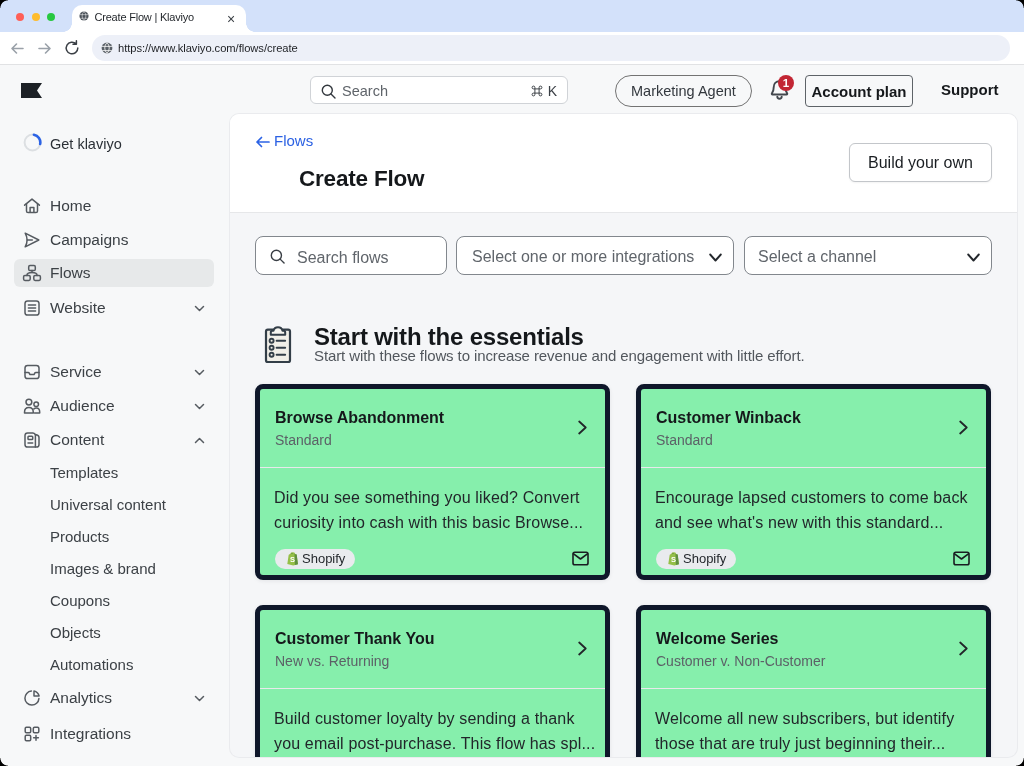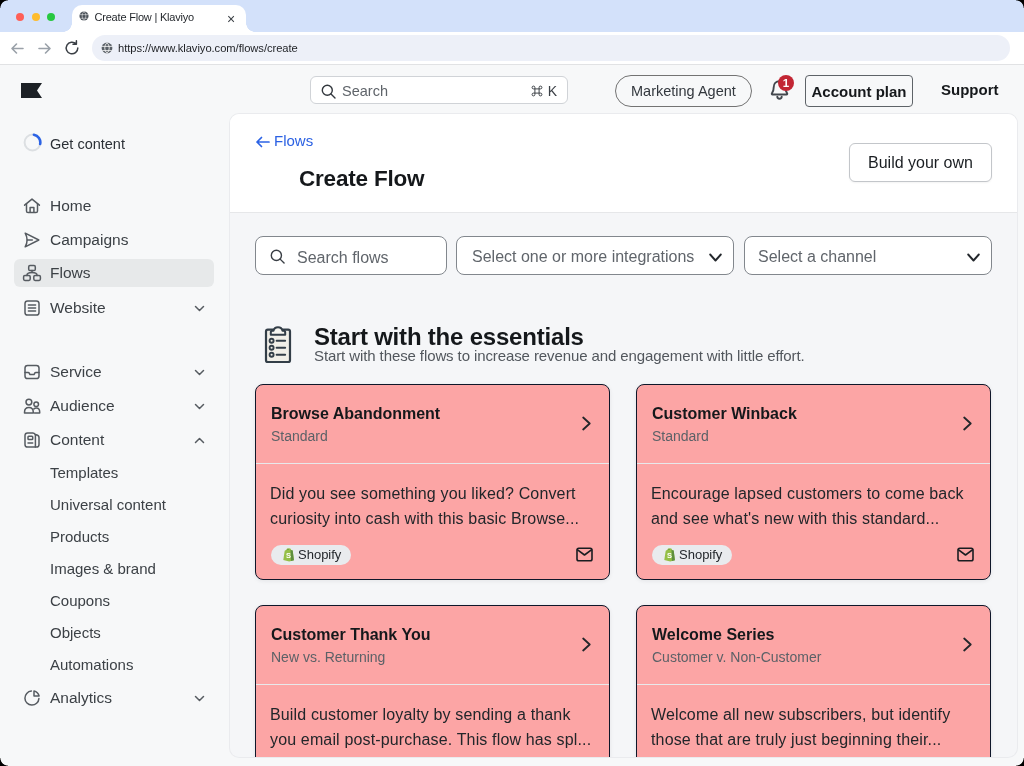--- a/index.html
+++ b/index.html
@@ -62,21 +62,21 @@
 #f2 { left:226px; width:278px; }
 #f3 { left:514px; width:248px; }
 .filter .txt { position:absolute; left:15px; top:11px; }
 
 
 
 #ess-ico { position:absolute; left:34px; top:209px; width:28px; height:41px; }
 #ess-h { position:absolute; left:84px; top:209px; font-size:24px; font-weight:bold; color:#15181b; letter-spacing:-.2px; }
 #ess-s { position:absolute; left:84px; top:233px; font-size:15px; color:#52575d; letter-spacing:-.1px; }
 
-.card { position:absolute; width:355px; height:196px; background:#fca5a5; border:1px solid #0f172a; border-radius:8px; box-shadow:0 1px 4px rgba(20,30,40,.08); }
+.card { position:absolute; width:355px; height:196px; background:#86efac; border:5px solid #0f172a; border-radius:8px; box-shadow:0 1px 4px rgba(20,30,40,.08); }
 .card .head { position:absolute; left:0; top:0; width:100%; height:79px; border-bottom:1px solid #e8e9eb; }
 .card .t { position:absolute; left:15px; top:20px; font-size:16px; font-weight:bold; color:#15181b; }
 .card .st { position:absolute; left:15px; top:43px; font-size:14px; color:#5c6167; }
 .card .cchev { position:absolute; right:18px; top:31px; }
 .card .desc { position:absolute; left:14px; top:95.5px; width:335px; font-size:16px; line-height:25px; color:#22262a; letter-spacing:.15px; }
 .badge { position:absolute; left:15px; top:160px; height:20px; background:#e9ebee; border-radius:10px; padding:0 10px 0 27px; font-size:13px; line-height:20px; color:#24282d; }
 .badge svg { position:absolute; left:12px; top:3px; }
 .mail { position:absolute; right:16px; top:162px; }
 #card1 { left:25px; top:270px; }
 #card2 { left:406px; top:270px; }
@@ -148,21 +148,21 @@
 
   <div id="acctplan">Account plan</div>
   <div id="support">Support</div>
 
   <div id="sidebar">
     <div id="getstarted">
       <svg width="19" height="19" viewBox="0 0 19 19">
         <circle cx="9.5" cy="9.5" r="7.9" stroke="#dcdfe2" stroke-width="2" fill="none"></circle>
         <path d="M10.9 1.72 A7.9 7.9 0 0 1 17.15 11" stroke="#2c63e5" stroke-width="2.6" fill="none" stroke-linecap="round"></path>
       </svg>
-      <span>Get content</span>
+      <span>Get klaviyo</span>
     </div>
 
     <div class="sitem" style="top:75px;">
       <svg class="ic" width="20" height="20" viewBox="0 0 20 20" stroke="#565b61" stroke-width="1.5" fill="none" stroke-linecap="round" stroke-linejoin="round">
           <path d="M2.6 9.2 L10 3.1 L17.4 9.2"></path>
           <path d="M4.5 7.9 V14.9 a1.6 1.6 0 0 0 1.6 1.6 H13.9 a1.6 1.6 0 0 0 1.6 -1.6 V7.9"></path>
           <path d="M8.1 16.3 V11.4 h3.8 v4.9"></path>
         </svg>
       <span class="lbl">Home</span>
     </div>
@@ -239,20 +239,29 @@
 
     <div class="sitem" style="top:567px;">
       <svg class="ic" width="20" height="20" viewBox="0 0 20 20" stroke="#565b61" stroke-width="1.5" fill="none" stroke-linecap="round" stroke-linejoin="round">
           <path d="M16.9 10.6 A7 7 0 1 1 9.4 3.1"></path>
           <path d="M12 2.9 a7.3 7.3 0 0 1 5.1 5.1 L12 8 z"></path>
         </svg>
       <span class="lbl">Analytics</span>
       <svg class="chev" width="11" height="11" viewBox="0 0 11 11">
           <path d="M1.5 3.5 L5.5 7.5 L9.5 3.5" stroke="#565b61" stroke-width="1.5" fill="none" stroke-linecap="round" stroke-linejoin="round"></path>
         </svg>
+    </div>
+    <div class="sitem" style="top:603px;">
+      <svg class="ic" width="20" height="20" viewBox="0 0 20 20" stroke="#565b61" stroke-width="1.5" fill="none" stroke-linecap="round" stroke-linejoin="round">
+          <rect x="3.2" y="3.2" width="5.5" height="5.5" rx="1.2"></rect>
+          <rect x="11.3" y="3.2" width="5.5" height="5.5" rx="1.2"></rect>
+          <rect x="3.2" y="11.3" width="5.5" height="5.5" rx="1.2"></rect>
+          <path d="M14 11.4 v4.8 M11.6 13.8 h4.8"></path>
+        </svg>
+      <span class="lbl">Integrations</span>
     </div>
   </div>
 
   <div id="panel">
     <div id="panelhead"></div>
     <div id="backlink"><svg width="15" height="12" viewBox="0 0 15 12">
           <path d="M14 6 H2 M6.5 1.5 L2 6 L6.5 10.5" stroke="#2c63e5" stroke-width="1.7" fill="none" stroke-linecap="round" stroke-linejoin="round"></path>
         </svg>Flows</div>
     <div id="h1">Create Flow</div>
     <div id="buildbtn">Build your own</div>

